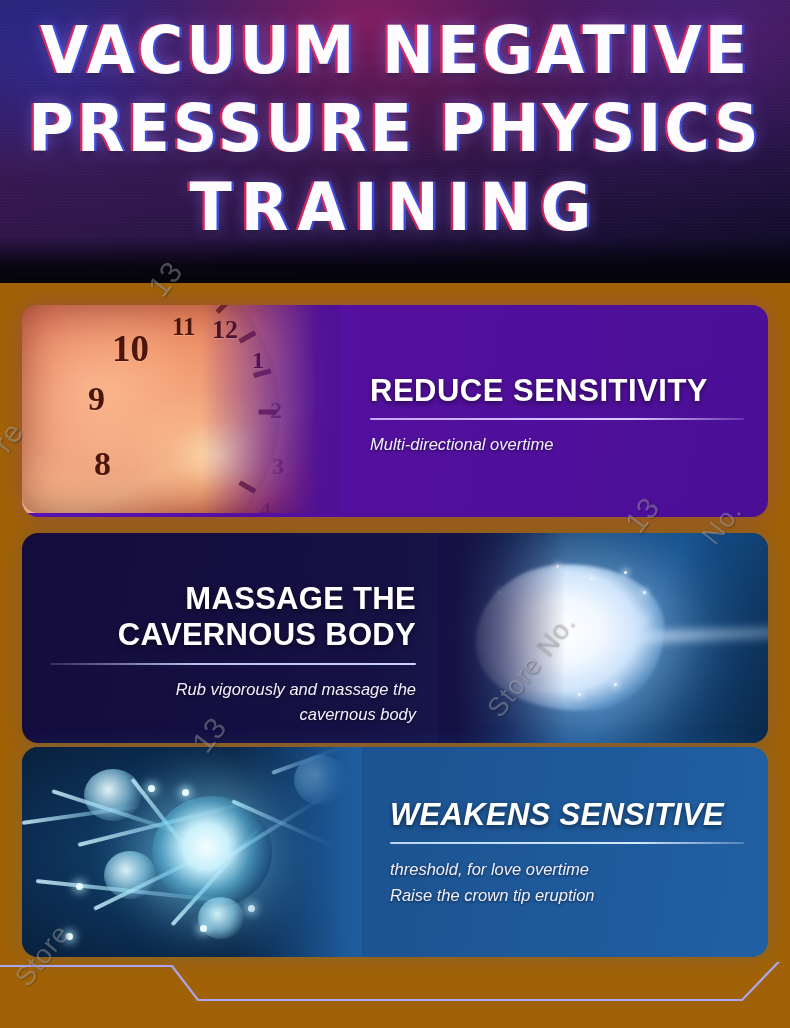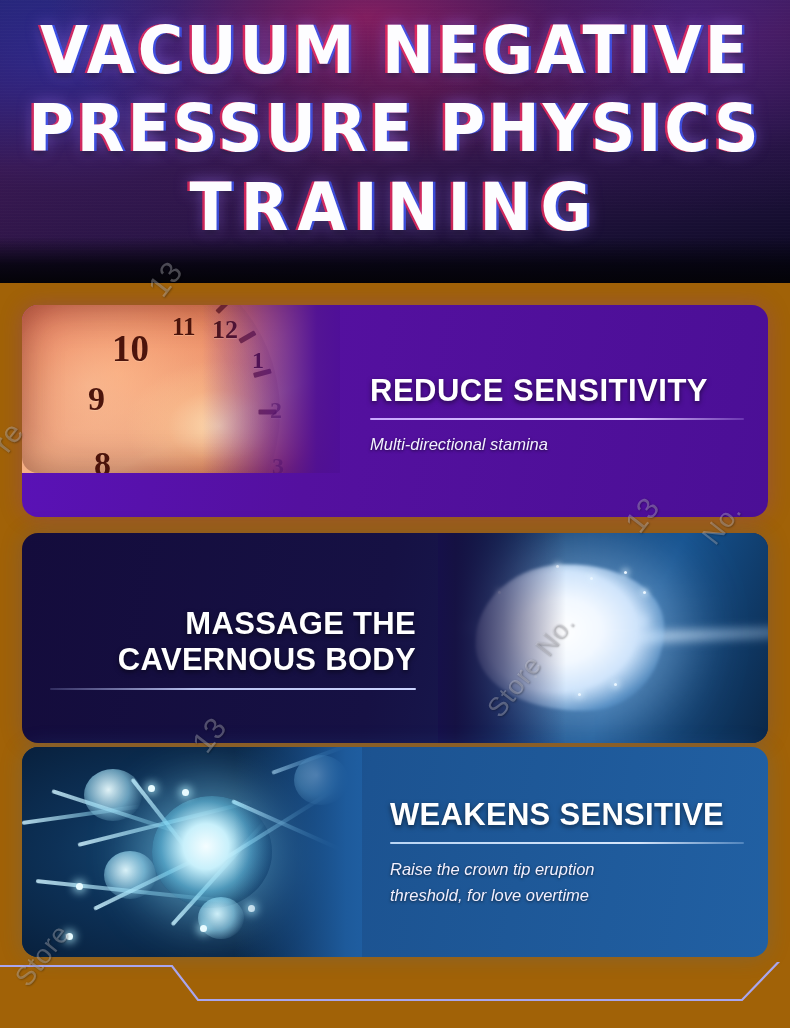--- a/index.html
+++ b/index.html
@@ -75,21 +75,21 @@
     color:#f2f0ff;
     text-shadow:0 1px 3px rgba(0,0,0,0.6);
   }
 
   
   #card1 {
     left:22px; top:305px; width:746px; height:212px;
     background:linear-gradient(100deg,#5a12b8 0%,#54109f 40%,#4b0f96 100%);
     box-shadow:0 0 22px rgba(120,40,220,0.25);
   }
-  #card1 .media { width:318px; height:168px;text-decoration:underline; }
+  #card1 .media { width:318px; height:208px;text-decoration:underline; }
   #card1 .copy  { padding:0 24px 0 30px;margin-top:8px; }
   #card1 .c-title { font-size:31px; line-height:34px; letter-spacing:.5px; }
   #card1 .rule { background:linear-gradient(90deg,#c9a8ff,#ddc8ff 70%,rgba(200,170,255,0.25)); width:100%; }
   #card1 .c-body { font-size:16.5px; line-height:25px; }
 
   
   #card2 {
     left:22px; top:533px; width:746px; height:210px;
     background:linear-gradient(100deg,#140c3c 0%,#161144 48%,#1a2a66 100%);
     box-shadow:0 0 22px rgba(40,70,190,0.22);
@@ -101,21 +101,21 @@
   #card2 .c-body { font-size:16.5px; line-height:25px; text-align:right; }
 
   
   #card3 {
     left:22px; top:747px; width:746px; height:210px;
     background:linear-gradient(100deg,#10335f 0%,#1c5391 45%,#2160a3 100%);
     box-shadow:0 0 22px rgba(40,110,200,0.22);
   }
   #card3 .media { width:340px; height:210px; }
   #card3 .copy  { padding:0 24px 0 28px; }
-  #card3 .c-title { font-size:31px; line-height:35px; letter-spacing:.3px; }
+  #card3 .c-title { font-size:31px; line-height:35px; letter-spacing:.3px;font-style:italic; }
   #card3 .rule { background:linear-gradient(90deg,#b9d5f5,#d6e6fb 70%,rgba(190,220,255,0.3)); width:100%; }
   #card3 .c-body { font-size:16.5px; line-height:26px; }
 
   
   .art-clock {
     position:absolute; inset:0;
     background:
       radial-gradient(ellipse 130px 90px at 62% 72%, rgba(255,235,190,0.85) 0%, rgba(255,200,140,0.35) 40%, rgba(0,0,0,0) 72%),
       radial-gradient(ellipse 200px 150px at 30% 40%, rgba(255,150,95,0.55) 0%, rgba(210,80,60,0.25) 55%, rgba(0,0,0,0) 85%),
       linear-gradient(155deg,#d8563a 0%,#e8764a 22%,#f2a375 48%,#efb184 66%,#d4603f 88%,#9c3328 100%);
@@ -243,32 +243,36 @@
           
         </div>
         <div class="vig"></div>
         <div class="fade-r"></div>
       </div>
     </div>
     <div class="copy">
       <div class="c-title">REDUCE SENSITIVITY</div>
       <div class="rule"></div>
       <div class="c-body">
-        <div>Multi-directional stamina</div>
+        <div>Multi-directional overtime</div>
       </div>
     </div>
   </div>
 
   <div class="card" id="card2">
     <div class="copy">
       <div class="c-title">
         <div>MASSAGE THE</div>
         <div>CAVERNOUS BODY</div>
       </div>
       <div class="rule"></div>
+      <div class="c-body">
+        <div>Rub vigorously and massage the</div>
+        <div>cavernous body</div>
+      </div>
     </div>
     <div class="media">
       <div class="art-blob">
         <div class="blob-streak s2"></div>
         <div class="blob-streak"></div>
         <div class="blob-core"></div>
         <div class="spark" style="left:118px;top:32px;"></div>
         <div class="spark" style="left:152px;top:44px;"></div>
         <div class="spark" style="left:186px;top:38px;"></div>
         <div class="spark" style="left:205px;top:58px;"></div>
@@ -307,22 +311,22 @@
         <div class="syn" style="left:226px;top:158px;"></div>
         <div class="fade-r"></div>
       </div>
     </div>
     <div class="copy">
       <div class="c-title">
         <div>WEAKENS SENSITIVE</div>
       </div>
       <div class="rule"></div>
       <div class="c-body">
+        <div>threshold, for love overtime</div>
         <div>Raise the crown tip eruption</div>
-        <div>threshold, for love overtime</div>
       </div>
     </div>
   </div>
 
   <div class="bottom-decor">
     <svg width="790" height="66" viewBox="0 0 790 66">
       <path d="M -5 4 L 172 4 L 198 38 L 742 38 L 790 -12" fill="none" stroke="#a9a6ef" stroke-width="2.2" stroke-linejoin="miter"></path>
     </svg>
   </div>
 

